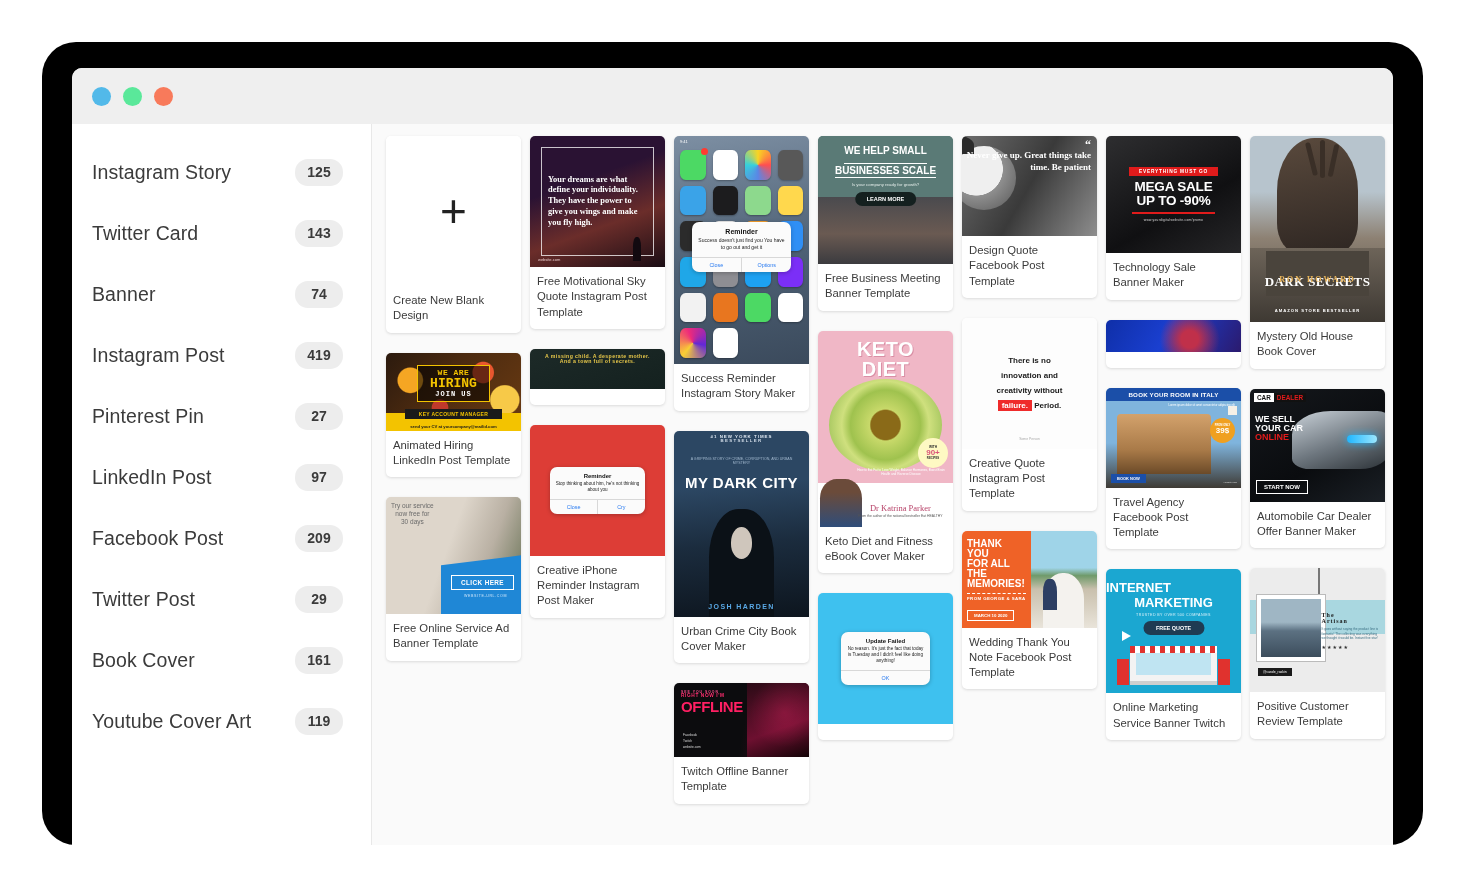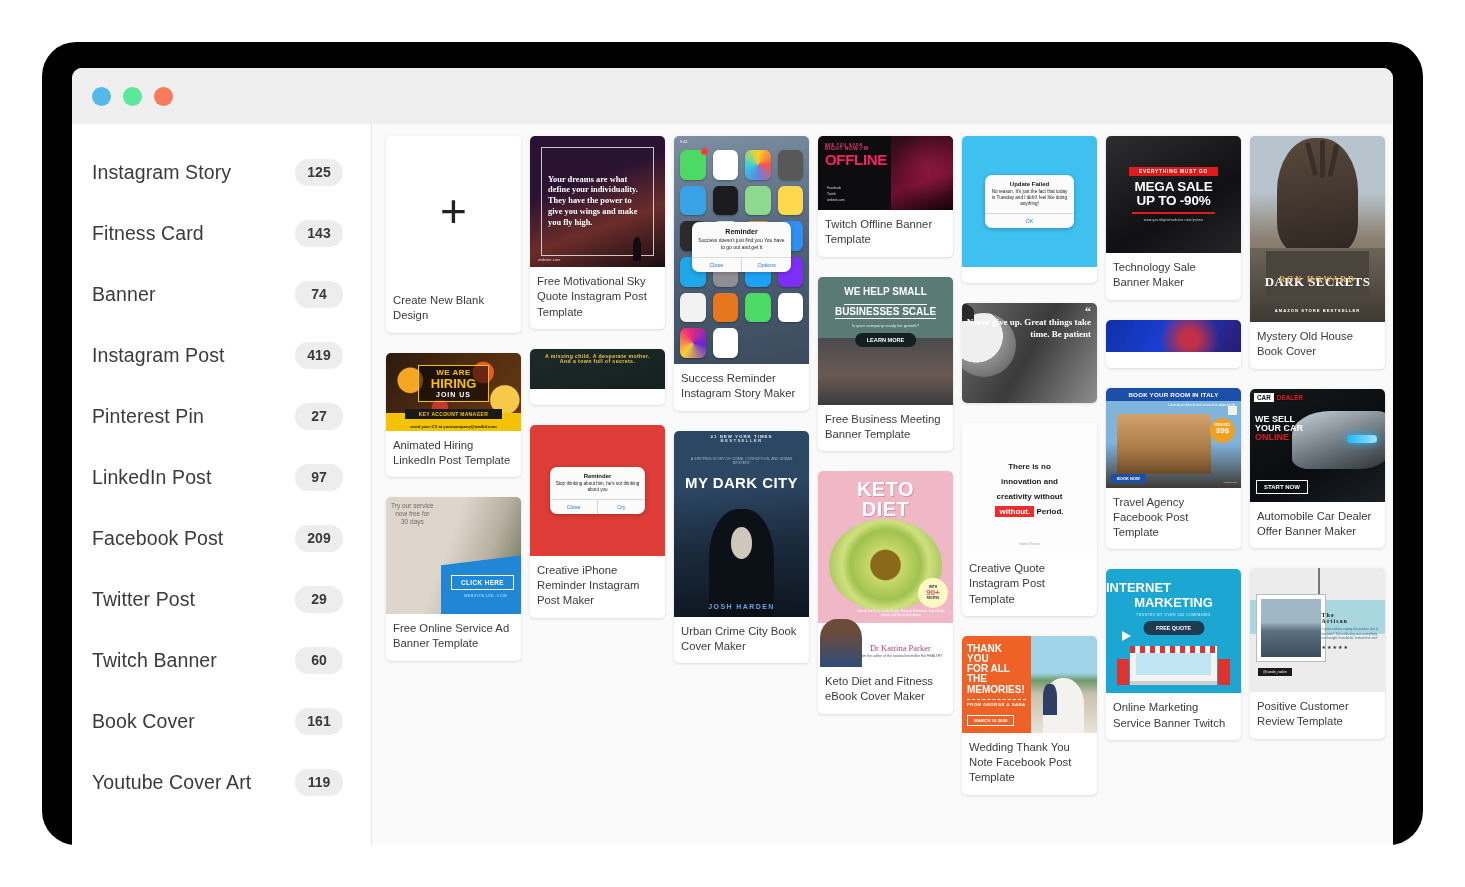--- a/index.html
+++ b/index.html
@@ -170,21 +170,21 @@
     </div>
 
     <div id="window-body">
 
       <nav id="sidebar">
         <div class="side-item">
           <span class="side-label">Instagram Story</span>
           <span class="side-count">125</span>
         </div>
         <div class="side-item">
-          <span class="side-label">Fitness Card</span>
+          <span class="side-label">Twitter Card</span>
           <span class="side-count">143</span>
         </div>
         <div class="side-item">
           <span class="side-label">Banner</span>
           <span class="side-count">74</span>
         </div>
         <div class="side-item">
           <span class="side-label">Instagram Post</span>
           <span class="side-count">419</span>
         </div>
@@ -198,24 +198,20 @@
         </div>
         <div class="side-item">
           <span class="side-label">Facebook Post</span>
           <span class="side-count">209</span>
         </div>
         <div class="side-item">
           <span class="side-label">Twitter Post</span>
           <span class="side-count">29</span>
         </div>
         <div class="side-item">
-          <span class="side-label">Twitch Banner</span>
-          <span class="side-count">60</span>
-        </div>
-        <div class="side-item">
           <span class="side-label">Book Cover</span>
           <span class="side-count">161</span>
         </div>
         <div class="side-item">
           <span class="side-label">Youtube Cover Art</span>
           <span class="side-count">119</span>
         </div>
       </nav>
 
       <main id="gallery">
@@ -223,21 +219,21 @@
         
         <div class="card">
           <div class="blank-thumb">
             <span class="plus">+</span>
           </div>
           <div class="cap">Create New Blank Design</div>
         </div>
 
         <div class="card">
           <div class="thumb" style="height:78px;background:radial-gradient(circle at 18% 35%,#f5a623 0 10%,transparent 11%),radial-gradient(circle at 72% 25%,#e8562e 0 9%,transparent 10%),radial-gradient(circle at 88% 60%,#f7c948 0 11%,transparent 12%),radial-gradient(circle at 40% 70%,#c0392b 0 8%,transparent 9%),linear-gradient(130deg,#2b1a0e,#4b2a10 40%,#6b3b12);">
-            <div class="fill ctr" style="padding-bottom:16px;">
+            <div class="fill ctr" style="padding-bottom:16px;font-family:Liberation Mono, monospace;">
               <div style="border:1.5px solid #f3c300;background:rgba(0,0,0,.55);padding:3px 12px;">
                 <div class="tt" style="font-size:8px;color:#f3c300;letter-spacing:.5px;">WE ARE</div>
                 <div class="tt" style="font-size:13px;color:#f3c300;">HIRING</div>
                 <div class="tt" style="font-size:7px;color:#fff;letter-spacing:1px;">JOIN US</div>
               </div>
             </div>
             <div style="position:absolute;left:0;right:0;bottom:0;height:18px;background:#f3c300;"></div>
             <div style="position:absolute;left:14%;right:14%;bottom:12px;background:#1a1a1a;color:#f3c300;font-size:5px;font-weight:bold;text-align:center;padding:2px 0;letter-spacing:.3px;">KEY ACCOUNT MANAGER</div>
             <div style="position:absolute;left:0;right:0;bottom:2px;text-align:center;font-size:4.2px;color:#1a1a1a;font-weight:bold;">send your CV at yourcompany@mailid.com</div>
           </div>
@@ -425,30 +421,31 @@
         
         <div class="card">
           <div class="thumb" style="height:100px;background:linear-gradient(120deg,#6d6d6d,#3a3a3a 50%,#8e8e8e);">
             <div style="position:absolute;left:-10px;top:10px;width:64px;height:64px;border-radius:50%;background:radial-gradient(circle at 38% 36%,#efefef 0 46%,#8f8f8f 47%,#555 100%);"></div>
             <div style="position:absolute;left:-18px;top:0;width:30px;height:18px;background:#2a2a2a;border-radius:50% 50% 0 0;"></div>
             <div style="position:absolute;right:6px;top:5px;text-align:right;">
               <div class="tt" style="font-size:12px;line-height:.7;font-family:'Liberation Serif',serif;">“</div>
               <div class="tt" style="font-size:9px;font-family:'Liberation Serif',serif;line-height:1.25;margin-top:1px;">Never give up. Great things take time. Be patient</div>
             </div>
           </div>
+          <div class="cap">Design Quote Facebook Post Template</div>
         </div>
 
         <div class="card">
           <div class="thumb ctr" style="height:131px;background:#fdfdfd;">
             <div style="text-align:center;">
               <div style="font-size:8px;font-weight:bold;color:#1a1a1a;margin:6px 0;">There is no</div>
               <div style="font-size:8px;font-weight:bold;color:#1a1a1a;margin:6px 0;">innovation and</div>
               <div style="font-size:8px;font-weight:bold;color:#1a1a1a;margin:6px 0;">creativity without</div>
               <div style="font-size:8px;font-weight:bold;color:#1a1a1a;margin:6px 0;">
-                <span style="background:#ef2b2b;color:#fff;padding:1px 4px;">without.</span>
+                <span style="background:#ef2b2b;color:#fff;padding:1px 4px;">failure.</span>
                 <span>Period.</span>
               </div>
             </div>
             <div style="position:absolute;left:0;right:0;bottom:8px;text-align:center;font-size:3.4px;color:#aaa;">Some Person</div>
           </div>
           <div class="cap">Creative Quote Instagram Post Template</div>
         </div>
 
         <div class="card">
           <div class="thumb" style="height:97px;background:#fff;">

